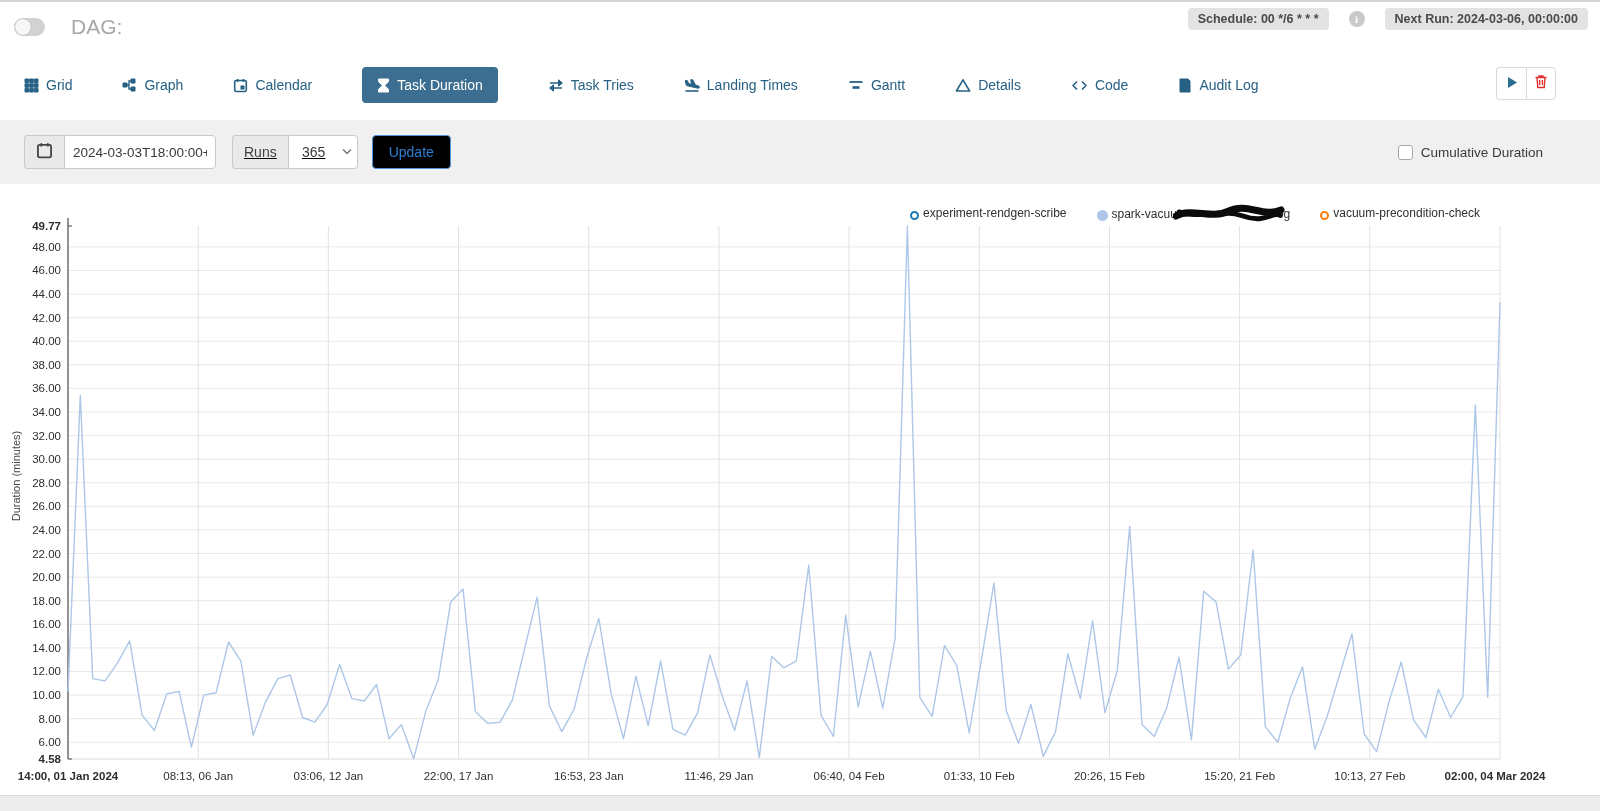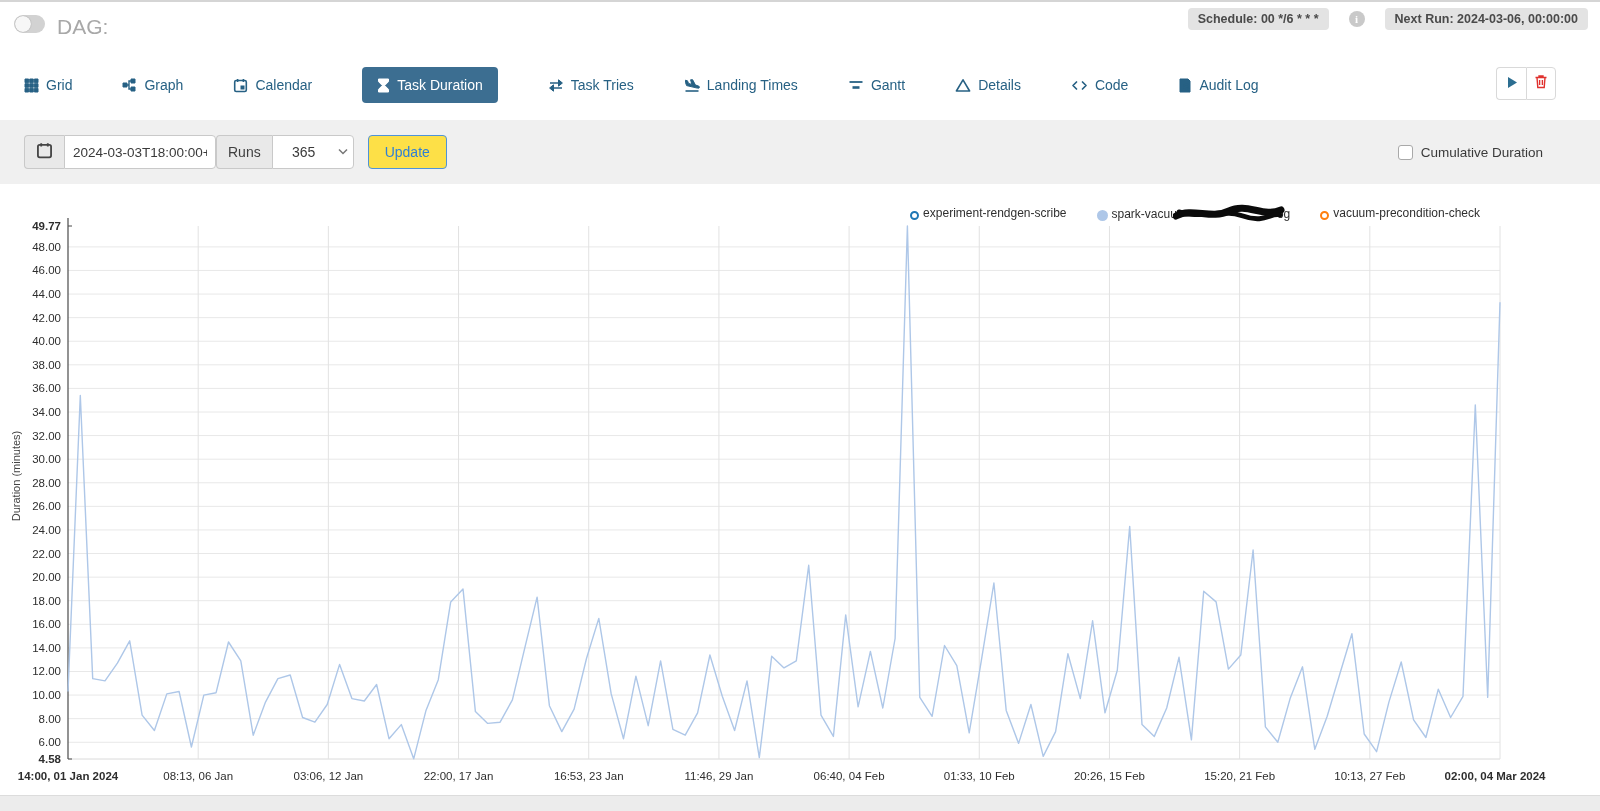--- a/index.html
+++ b/index.html
@@ -1,21 +1,21 @@
 <!DOCTYPE html>
 <html><head>
 <meta charset="utf-8">
 <style>
   * { margin:0; padding:0; box-sizing:border-box; }
   html,body { width:1600px; height:811px; background:#fff; font-family:"Liberation Sans", sans-serif; overflow:hidden; }
   #app { position:relative; width:1600px; height:811px; background:#fff; border-top:2px solid #d5d5d5; }
 
   
   .header { position:absolute; top:0; left:0; width:100%; height:52px; }
-  .title-row { position:absolute; top:13px; left:14px; display:flex; align-items:flex-start; gap:12px; }
+  .title-row { position:absolute; top:13px; left:14px; display:flex; align-items:center; gap:26px; }
   .toggle { width:31px; height:18px; border-radius:10px; background:#d2d2d2; position:relative; flex:none; cursor:pointer; }
   .toggle .knob { position:absolute; left:1px; top:1px; width:16px; height:16px; border-radius:50%; background:#f7f7f7; box-shadow:0 0 1px rgba(0,0,0,.4); }
   .dag-prefix { font-size:21px; color:#a8a8a8; font-weight:400; }
   .dag-title { font-size:21px; color:#3c3c3c; font-weight:700; }
   .badges { position:absolute; top:6px; right:12px; display:flex; align-items:center; gap:20px; }
   .badge { background:#e3e3e3; color:#4a4a4a; font-size:12.5px; font-weight:700; padding:4px 10px; border-radius:4px; white-space:nowrap; }
   .info-dot { width:16px; height:16px; border-radius:50%; background:#c9c9c9; color:#fff; font-size:11px; font-weight:700; display:flex; align-items:center; justify-content:center; font-family:"Liberation Serif", serif; cursor:pointer; }
 
   
   .tabbar { position:absolute; top:62px; left:24px; height:42px; display:flex; align-items:center; gap:50px; }
@@ -30,24 +30,24 @@
   .act-btn { width:30px; height:33px; background:#fff; border:1px solid #d9d9d9; display:flex; align-items:center; justify-content:center; cursor:pointer; }
   .act-btn:first-child { border-radius:4px 0 0 4px; border-right:none; }
   .act-btn:last-child { border-radius:0 4px 4px 0; }
 
   
   .filterbar { position:absolute; top:118px; left:0; width:1600px; height:64px; background:#f0f0f0; display:flex; align-items:center; padding:0 57px 0 24px; }
   .grp { display:flex; align-items:stretch; height:34px; }
   .addon { background:#e9e9e9; border:1px solid #c9c9c9; display:flex; align-items:center; justify-content:center; padding:0 11px; font-size:14px; color:#3f3f3f; }
   .addon.first { border-radius:4px 0 0 4px; border-right:none; }
   .date-input { width:152px; border:1px solid #c9c9c9; border-radius:0 4px 4px 0; font-size:13.5px; color:#3a3a3a; padding:0 8px; background:#fff; font-family:"Liberation Sans", sans-serif; }
-  .runs-select { width:82px; border:1px solid #c9c9c9; border-radius:0 4px 4px 0; background:#fff; font-size:14px; color:#3a3a3a; text-align:center; appearance:none; -webkit-appearance:none; padding-right:18px; font-family:"Liberation Sans", sans-serif; cursor:pointer; }
+  .runs-select { width:70px; border:1px solid #c9c9c9; border-radius:0 4px 4px 0; background:#fff; font-size:14px; color:#3a3a3a; text-align:center; appearance:none; -webkit-appearance:none; padding-right:18px; font-family:"Liberation Sans", sans-serif; cursor:pointer; }
   .sel-wrap { position:relative; display:flex; }
   .sel-wrap svg { position:absolute; right:6px; top:13px; pointer-events:none; }
-  .update-btn { margin-left:14px; height:34px; padding:0 16px; background:#fde047; border:1px solid #4f93d8; color:#2f7fd6; font-size:14px; border-radius:4px; cursor:pointer; font-family:"Liberation Sans", sans-serif; }
+  .update-btn { margin-left:14px; height:34px; padding:0 16px; background:#000000; border:1px solid #4f93d8; color:#2f7fd6; font-size:14px; border-radius:4px; cursor:pointer; font-family:"Liberation Sans", sans-serif; }
   .cumulative { margin-left:auto; display:flex; align-items:center; gap:8px; font-size:13.5px; color:#3a3a3a; }
   .checkbox { width:15px; height:15px; border:1px solid #a9a9a9; border-radius:3px; background:#fff; cursor:pointer; }
 
   
   .chart-wrap { position:absolute; top:185px; left:0; width:1600px; height:610px; }
   .legend { position:absolute; top:18px; right:120px; display:flex; align-items:center; gap:30px; z-index:5; }
   .legend-item { display:flex; align-items:flex-end; gap:4px; font-size:12px; color:#2f2f2f; cursor:pointer; }
   .marker { width:9px; height:9px; border-radius:50%; flex:none; }
   .scribble-wrap { position:relative; width:96px; height:16px; margin:0 -2px; }
   .scribble-wrap svg { position:absolute; left:-6px; top:-1px; }
@@ -183,21 +183,21 @@
   <div class="filterbar">
     <div class="grp">
       <span class="addon first">
         <span><svg width="17" height="17" viewBox="0 0 15 15">
               <rect x="1.7" y="2.5" width="11.6" height="11" rx="1.5" fill="none" stroke="#454545" stroke-width="1.6"></rect>
               <path fill="none" stroke="#454545" stroke-width="1.6" d="M4.6 1v3M10.4 1v3"></path>
             </svg></span>
       </span>
       <input class="date-input" type="text" value="2024-03-03T18:00:00+00:00" style="">
     </div>
-    <div class="grp" style="">
+    <div class="grp" style="margin-left:16px;text-decoration:underline;">
       <span class="addon first">Runs</span>
       <span class="sel-wrap">
         <select class="runs-select"><option>365</option></select>
         <svg width="10" height="7" viewBox="0 0 10 7">
             <path fill="none" stroke="#777" stroke-width="1.5" d="M1 1.5l4 4 4-4"></path>
           </svg>
       </span>
     </div>
     <button class="update-btn">Update</button>
     <div class="cumulative">

